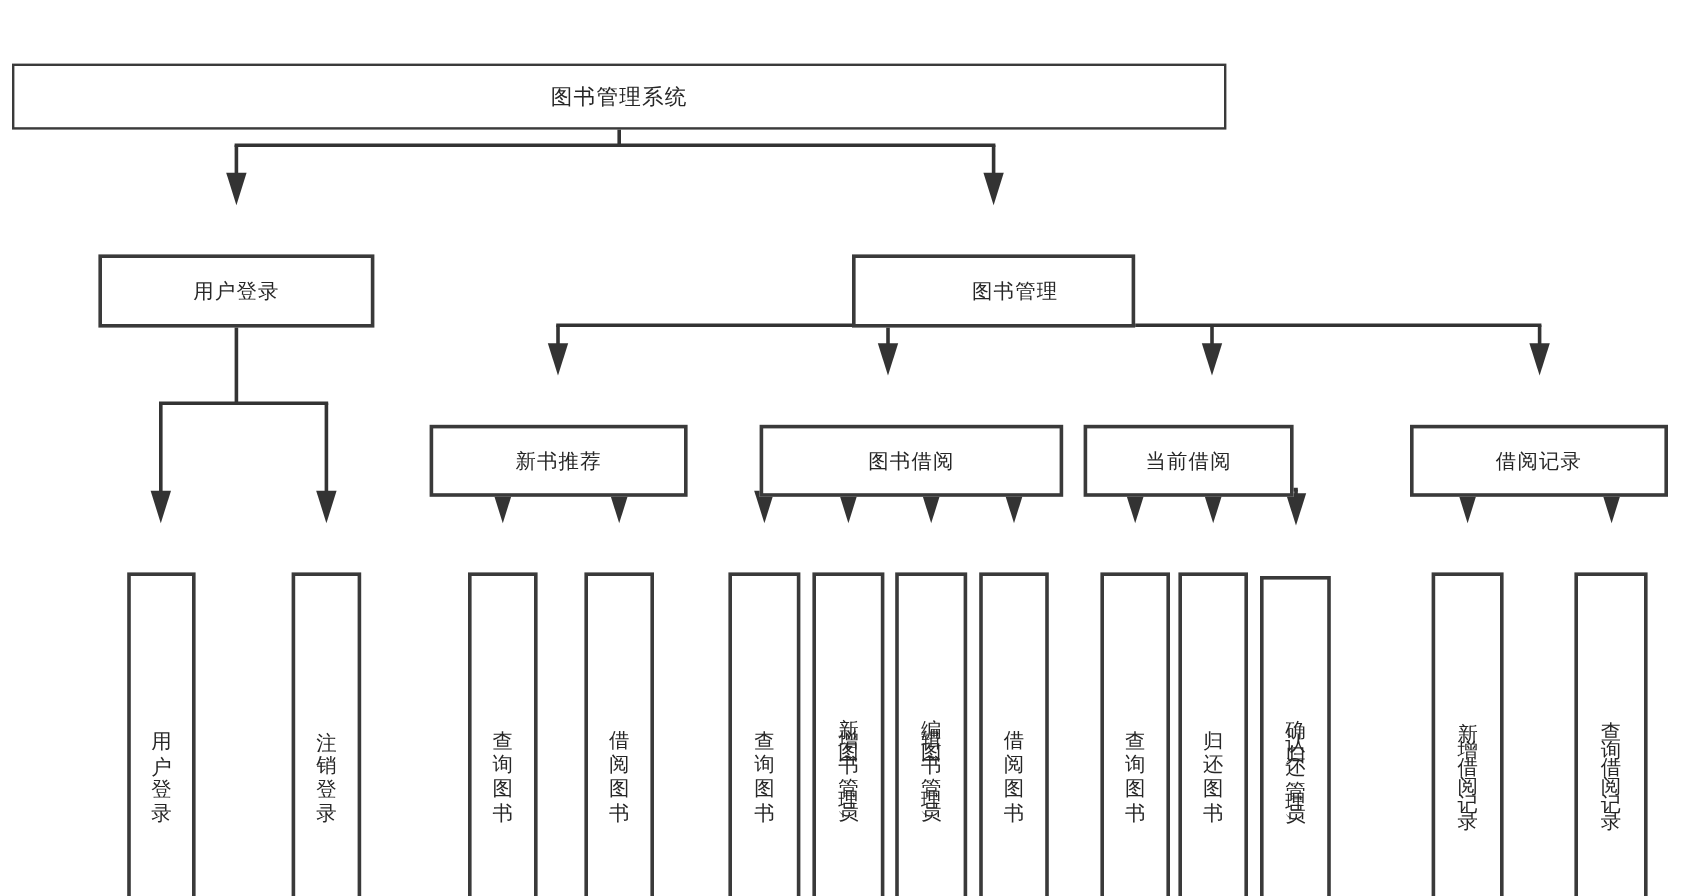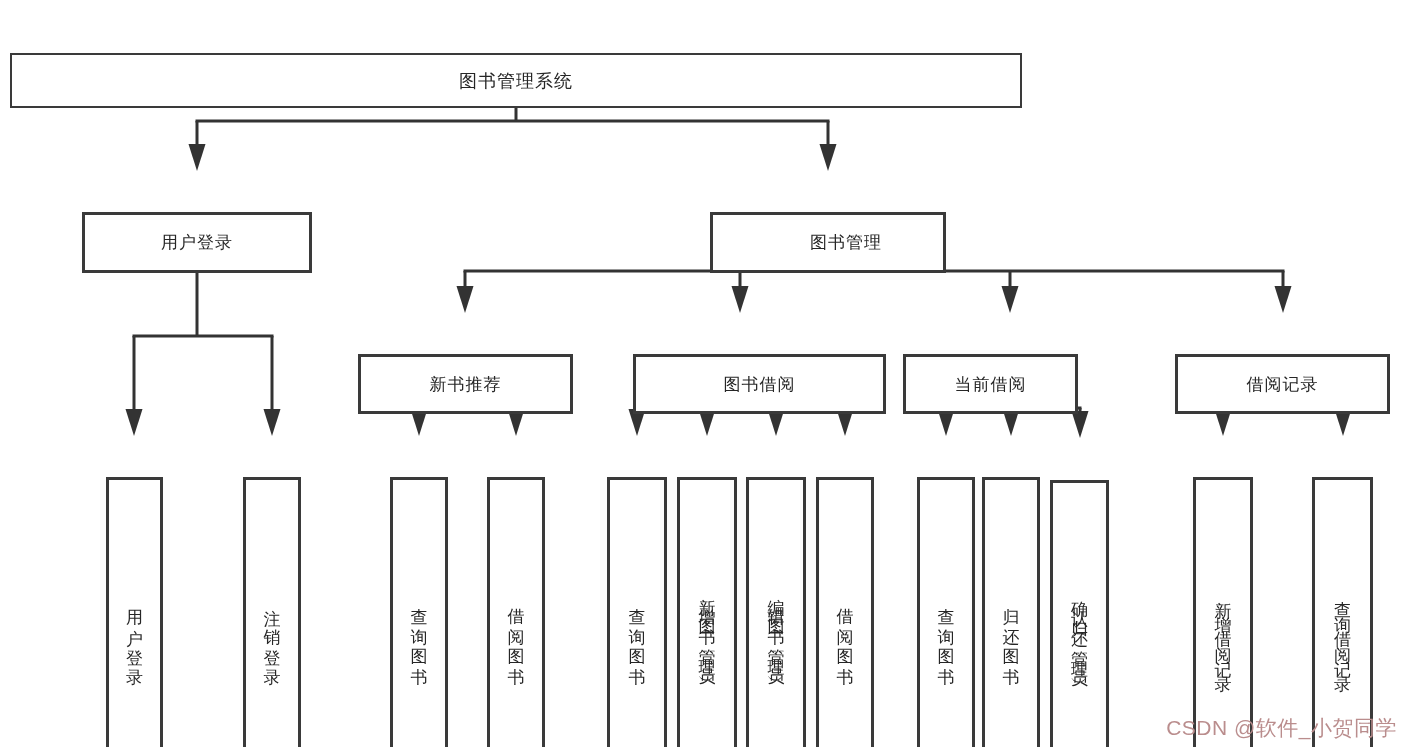--- a/index.html
+++ b/index.html
@@ -180,15 +180,14 @@
     <span>确认归还（管理员）</span>
   </div>
 
   <div class="node vbox vbox--med" style="left:1193px;top:437px;width:60px;height:296px;">
     <span>新增借阅记录</span>
   </div>
   <div class="node vbox vbox--med" style="left:1312px;top:437px;width:61px;height:296px;">
     <span>查询借阅记录</span>
   </div>
 
-  <div class="watermark">CSDN @软件_小贺同学</div>
 
 </div>
 
 </body></html>

